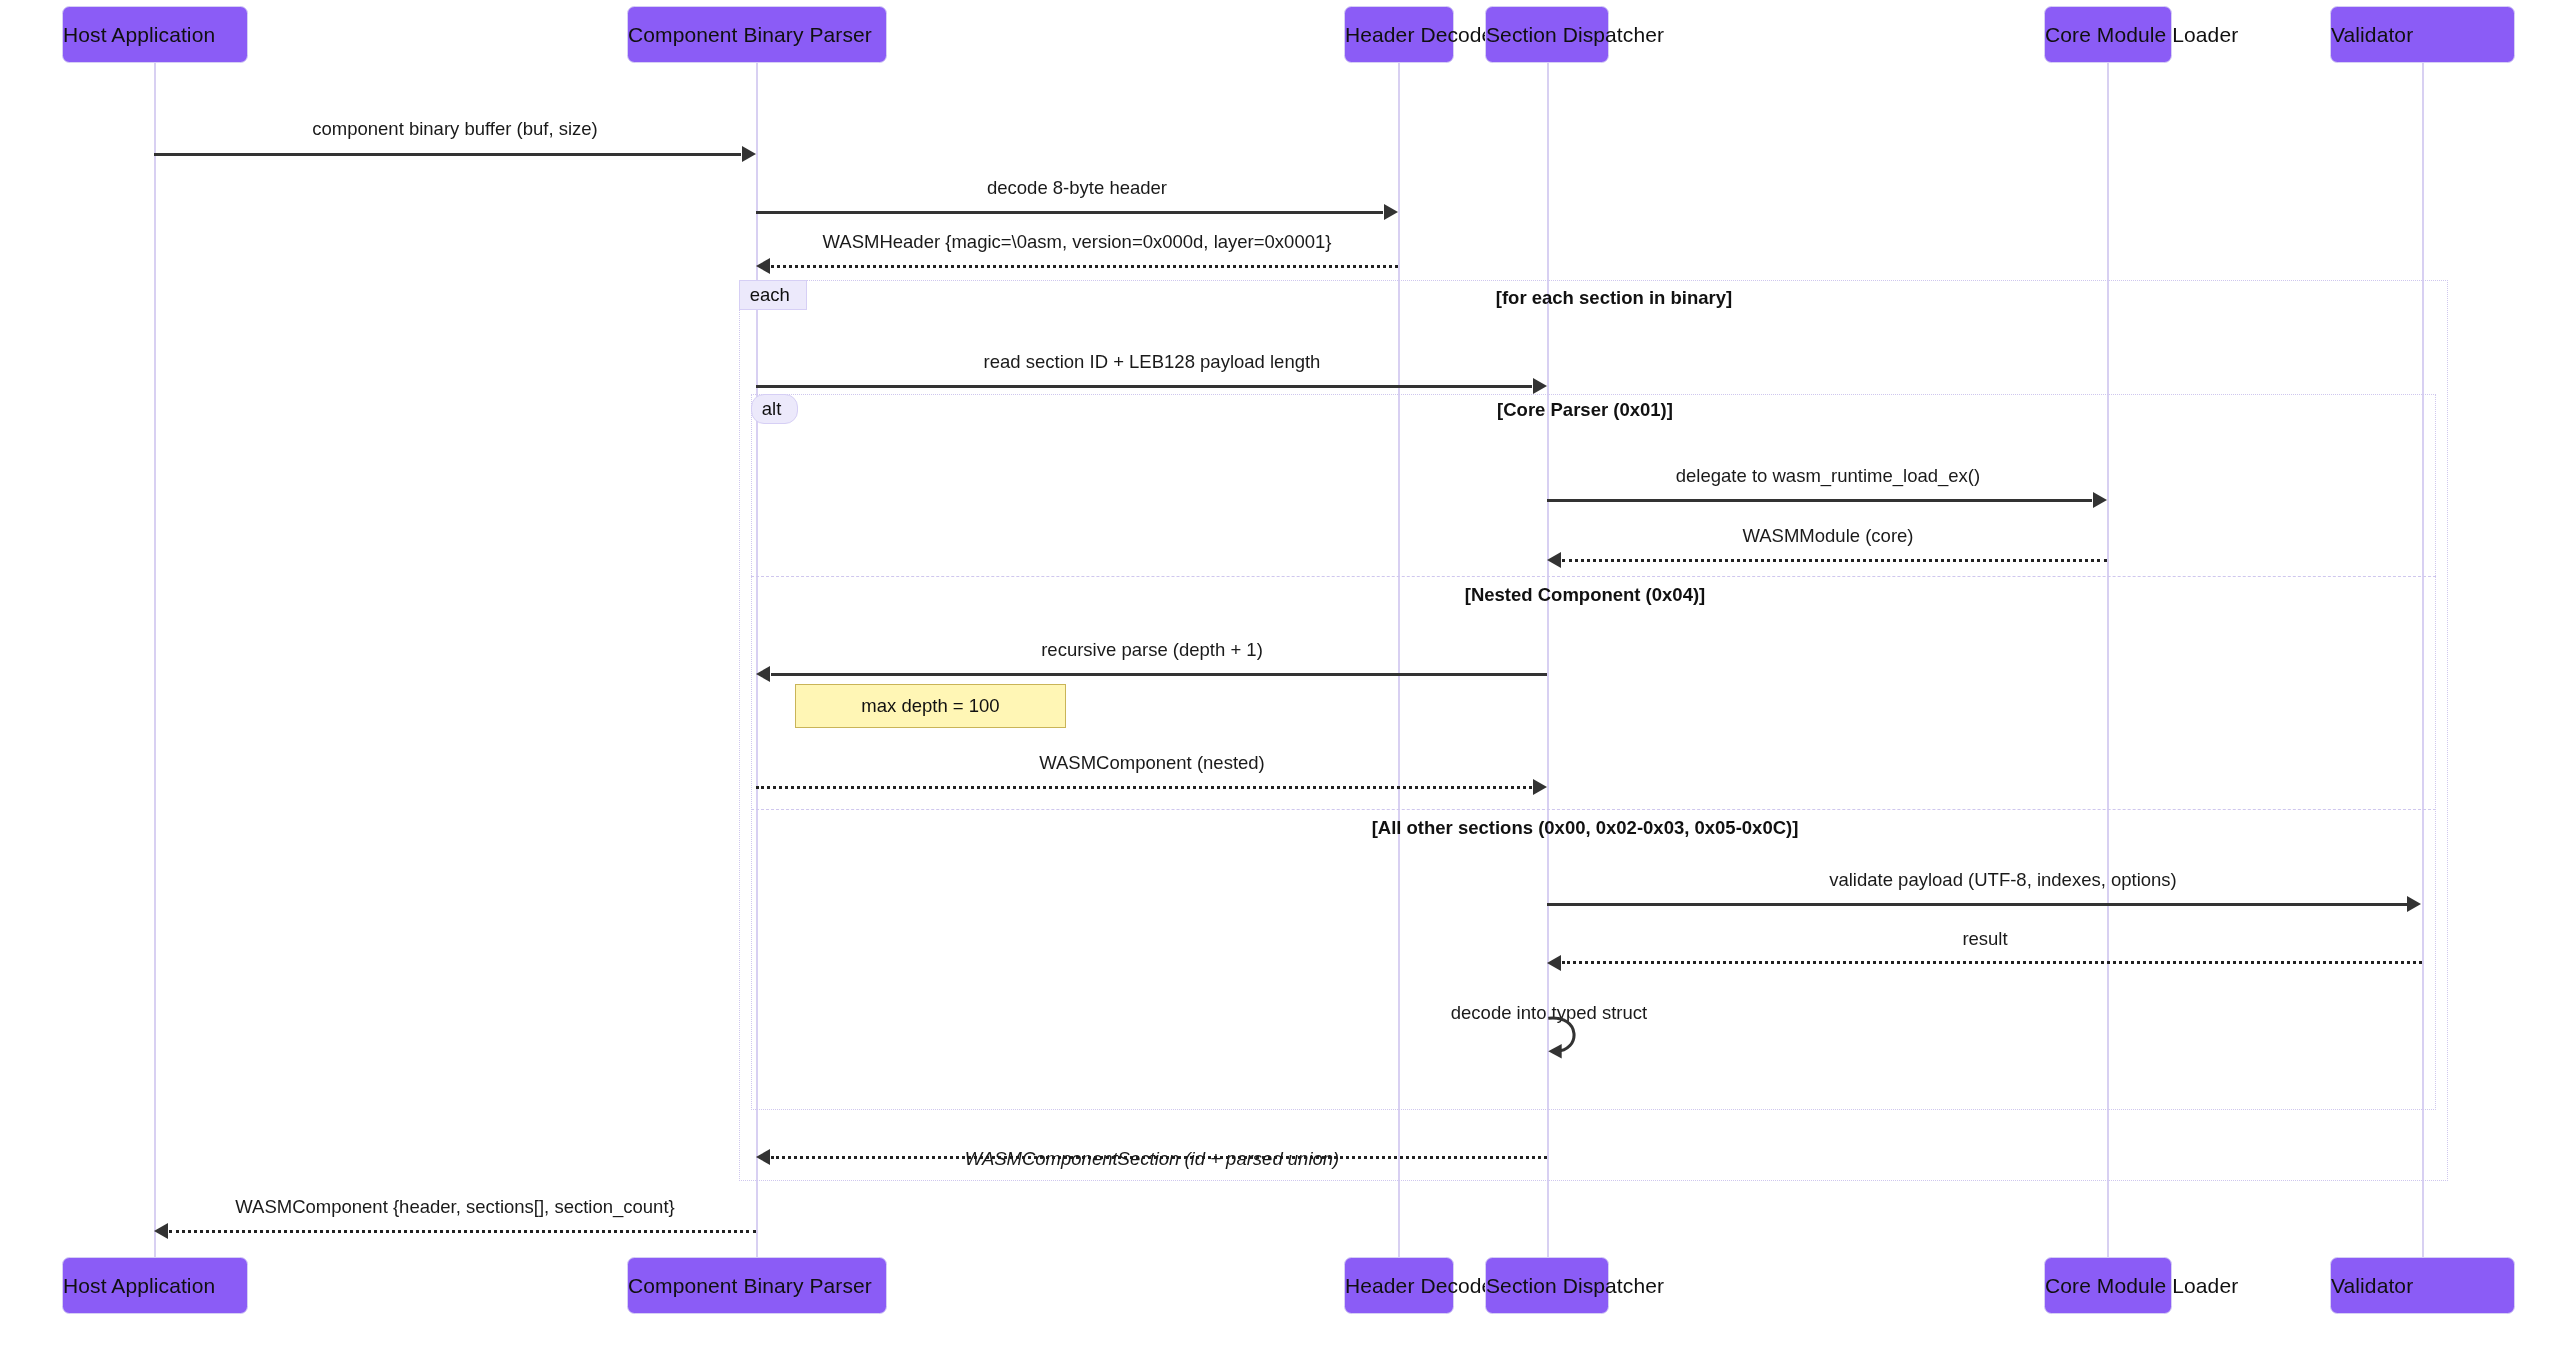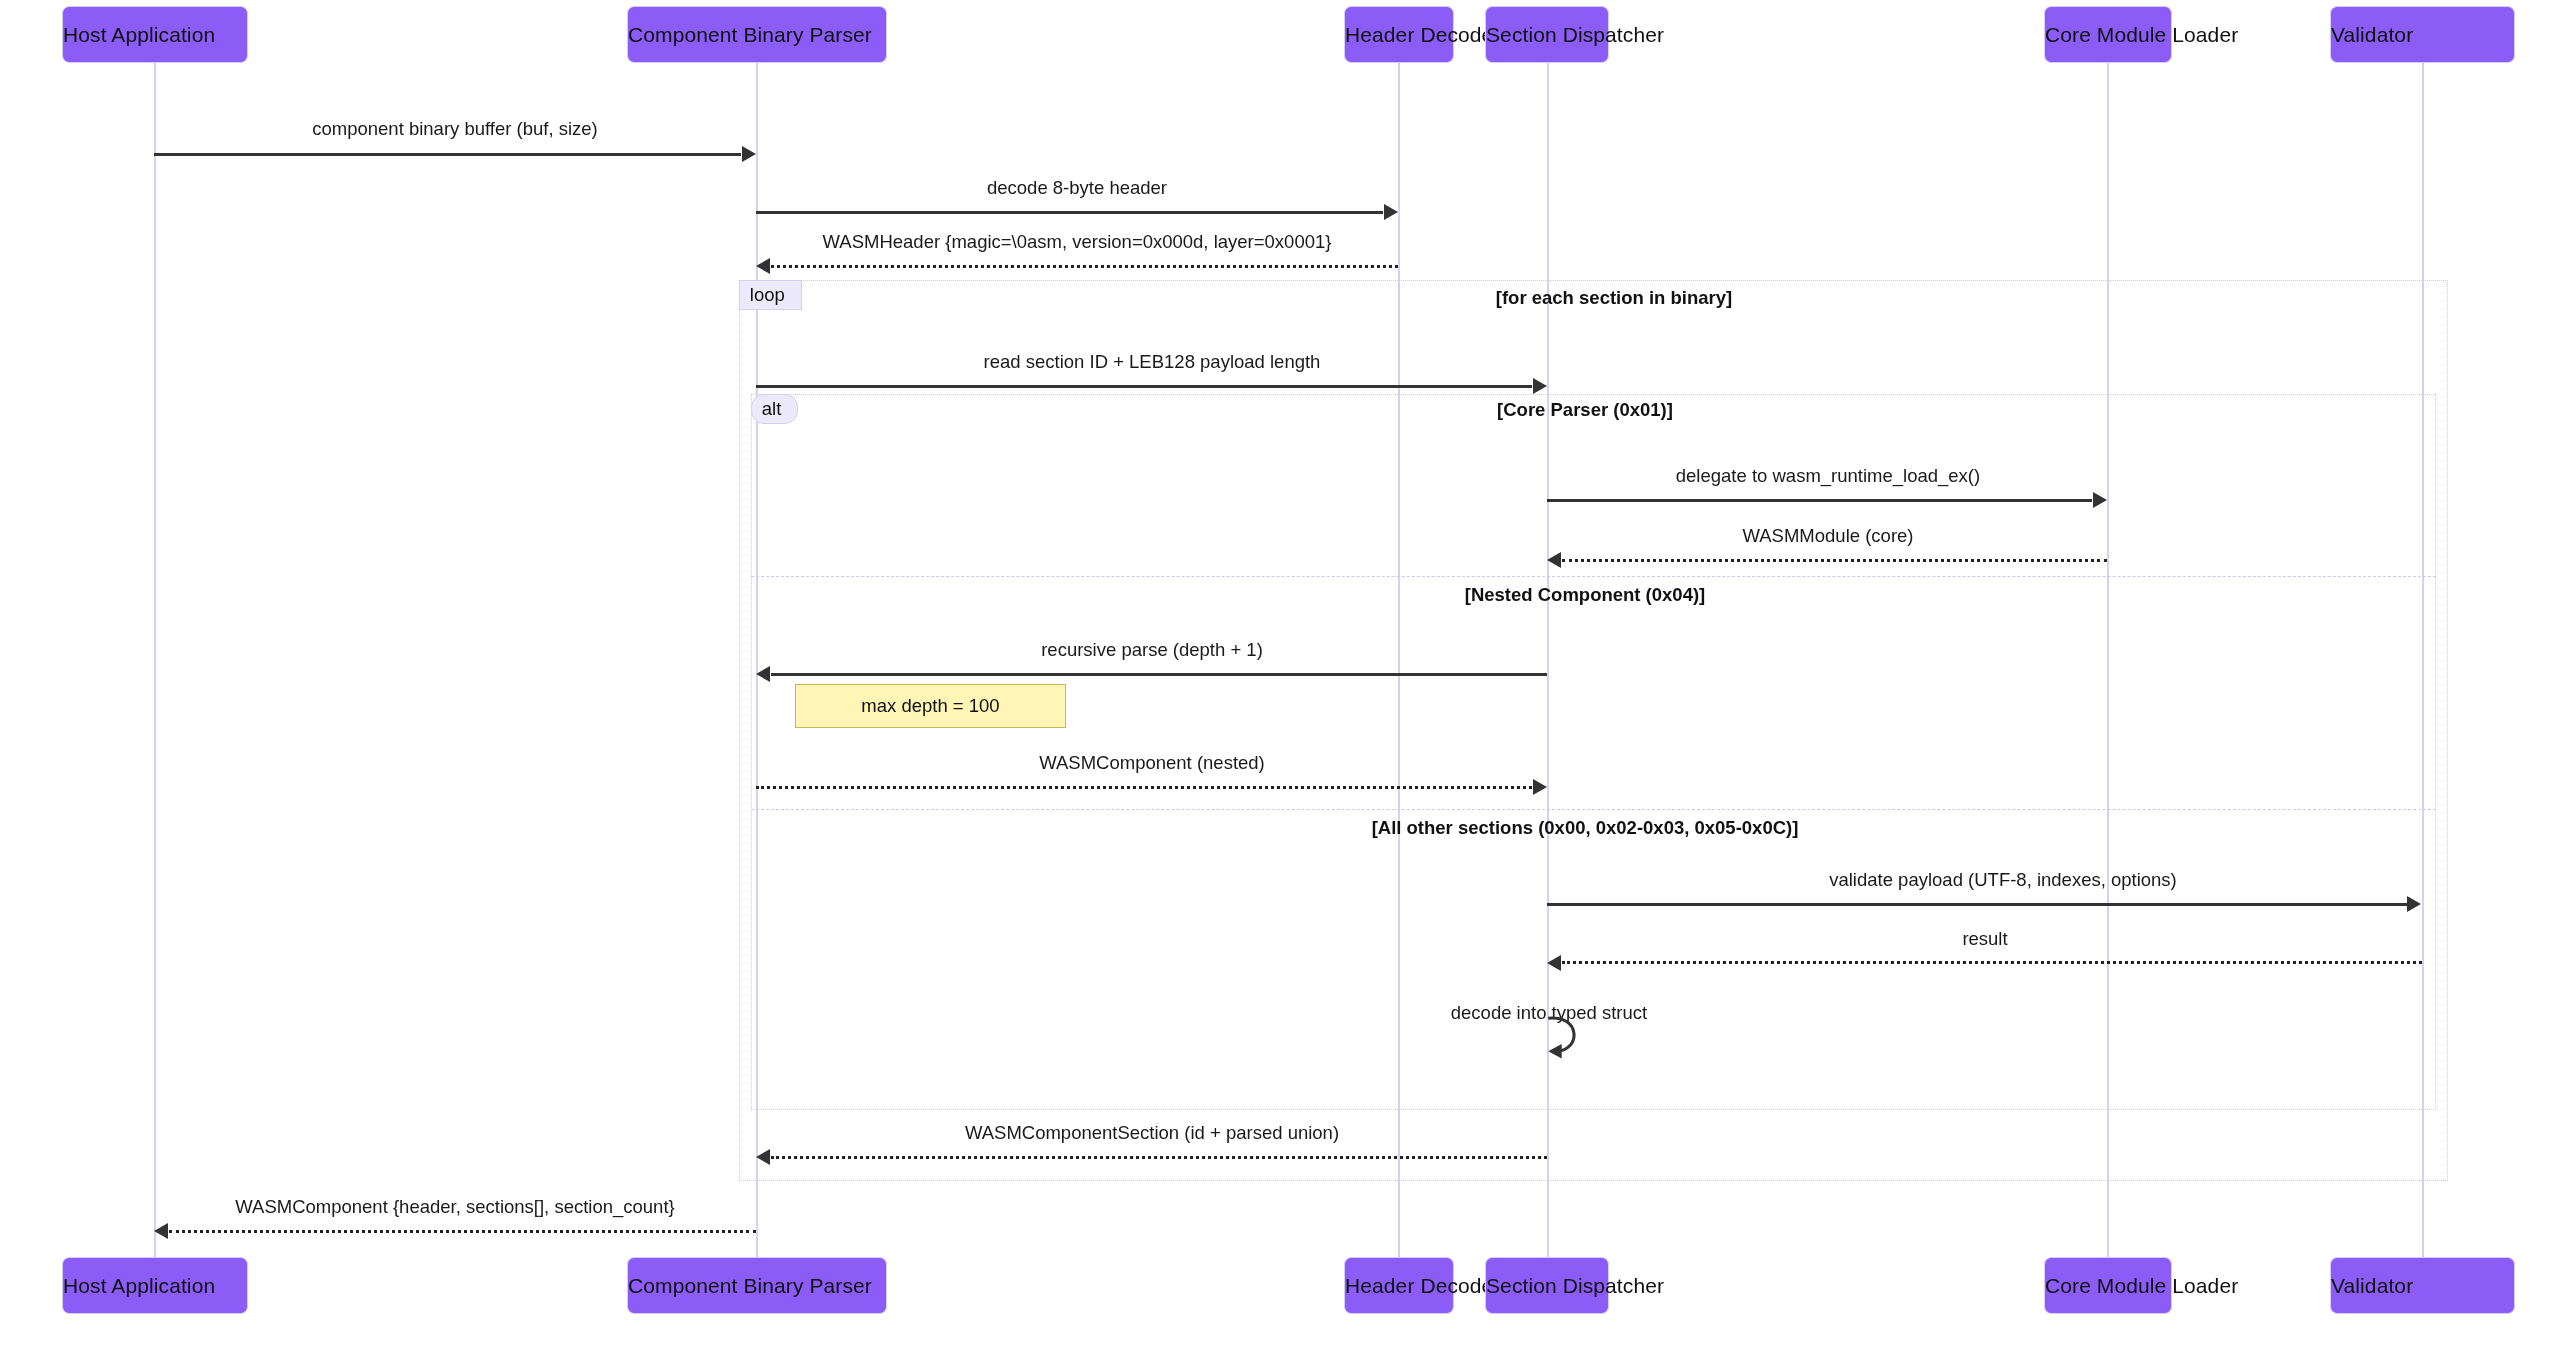--- a/index.html
+++ b/index.html
@@ -121,21 +121,21 @@
 <body>
 
 <div id="diagram">
     <div class="lifeline" style="left: 154px; top: 63px; height: 1194px;"></div>
     <div class="lifeline" style="left: 756px; top: 63px; height: 1194px;"></div>
     <div class="lifeline" style="left: 1398px; top: 63px; height: 1194px;"></div>
     <div class="lifeline" style="left: 1547px; top: 63px; height: 1194px;"></div>
     <div class="lifeline" style="left: 2107px; top: 63px; height: 1194px;"></div>
     <div class="lifeline" style="left: 2422px; top: 63px; height: 1194px;"></div>
     <div class="fragment" style="left: 739px; top: 280px; width: 1709px; height: 901px;"></div>
-    <div class="fragment-label" style="left: 739px; top: 280px;">loop</div>
+    <div class="fragment-label" style="left: 739px; top: 280px;">each</div>
     <div class="fragment-cond" style="left: 1600px; top: 287px;">[for each section in binary]</div>
     <div class="fragment" style="left: 751px; top: 394px; width: 1685px; height: 716px;"></div>
     <div class="fragment-label" style="left: 751px; top: 394px; border-radius: 13px;">alt</div>
     <div class="fragment-cond" style="left: 1571px; top: 399px;">[Core Parser (0x01)]</div>
     <div class="divider" style="left: 751px; top: 576px; width: 1685px;"></div>
     <div class="fragment-cond" style="left: 1571px; top: 584px;">[Nested Component (0x04)]</div>
     <div class="divider" style="left: 751px; top: 809px; width: 1685px;"></div>
     <div class="fragment-cond" style="left: 1571px; top: 817px;">[All other sections (0x00, 0x02-0x03, 0x05-0x0C)]</div>
     <div class="msg" style="left: 154px; top: 153px; width: 587px;"></div>
     <div class="arrowhead right" style="top: 146px; left: 742px;"></div>
@@ -162,21 +162,21 @@
     <div class="arrowhead right" style="top: 779px; left: 1533px;"></div>
     <div class="msg-label" style="left: 1152px; top: 752px;">WASMComponent (nested)</div>
     <div class="msg" style="left: 1547px; top: 903px; width: 860px;"></div>
     <div class="arrowhead right" style="top: 896px; left: 2407px;"></div>
     <div class="msg-label" style="left: 1985px; top: 869px; margin-left: 18px;">validate payload (UTF-8, indexes, options)</div>
     <div class="msg dotted" style="left: 1562px; top: 961px; width: 860px;"></div>
     <div class="arrowhead left" style="top: 955px; left: 1547px;"></div>
     <div class="msg-label" style="left: 1985px; top: 928px;">result</div>
     <div class="msg dotted" style="left: 771px; top: 1156px; width: 776px;"></div>
     <div class="arrowhead left" style="top: 1149px; left: 756px;"></div>
-    <div class="msg-label" style="left: 1152px; top: 1122px;">WASMComponentSection (id + parsed union)</div>
+    <div class="msg-label" style="left: 1152px; top: 1148px; font-style: italic;">WASMComponentSection (id + parsed union)</div>
     <div class="msg dotted" style="left: 169px; top: 1230px; width: 587px;"></div>
     <div class="arrowhead left" style="top: 1223px; left: 154px;"></div>
     <div class="msg-label" style="left: 455px; top: 1196px;">WASMComponent {header, sections[], section_count}</div>
     <div class="msg-label" style="left: 1549px; top: 1002px;">decode into typed struct</div>
     <div class="selfloop" style="left: 1547px; top: 1013px;"><svg width="49" height="52" viewBox="0 0 80 84">
         <path d="M2 8 C 56 2, 56 62, 14 62" fill="none" stroke="#333333" stroke-width="5"></path>
         <polygon points="2,62 24,50 24,74" fill="#333333"></polygon>
       </svg></div>
     <div class="note" style="left: 795px; top: 684px; width: 271px; height: 44px;">max depth = 100</div>
     <div class="participant" style="left: 62px; top: 6.2px; width: 186px; height: 57px;">

